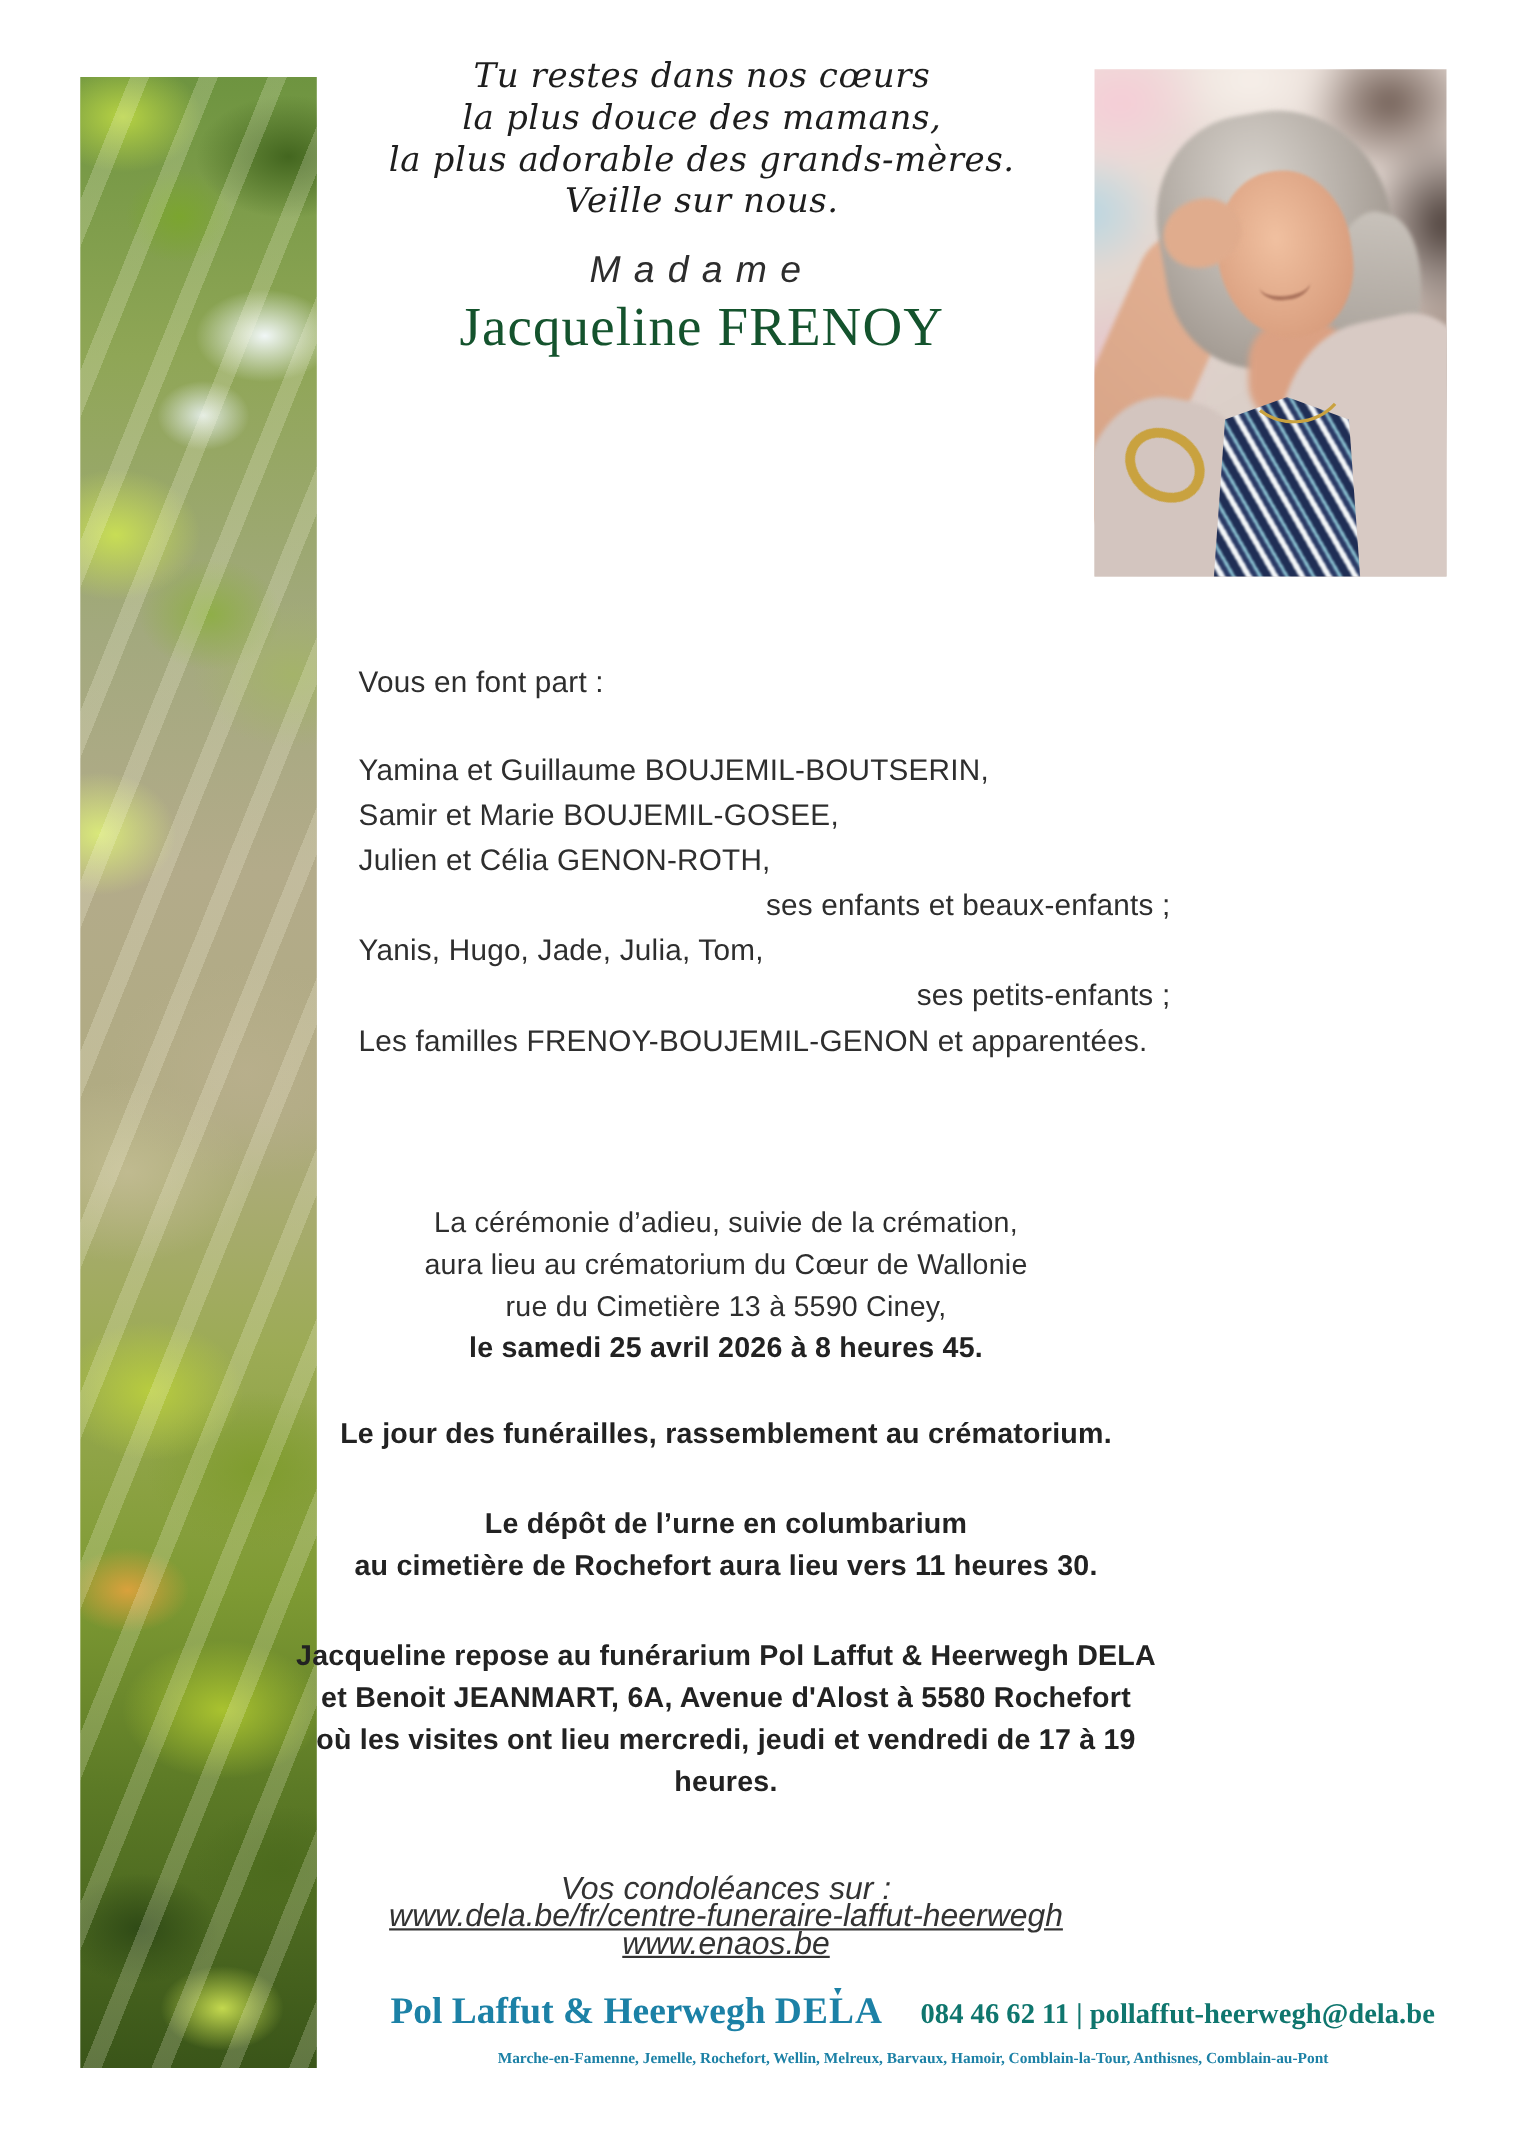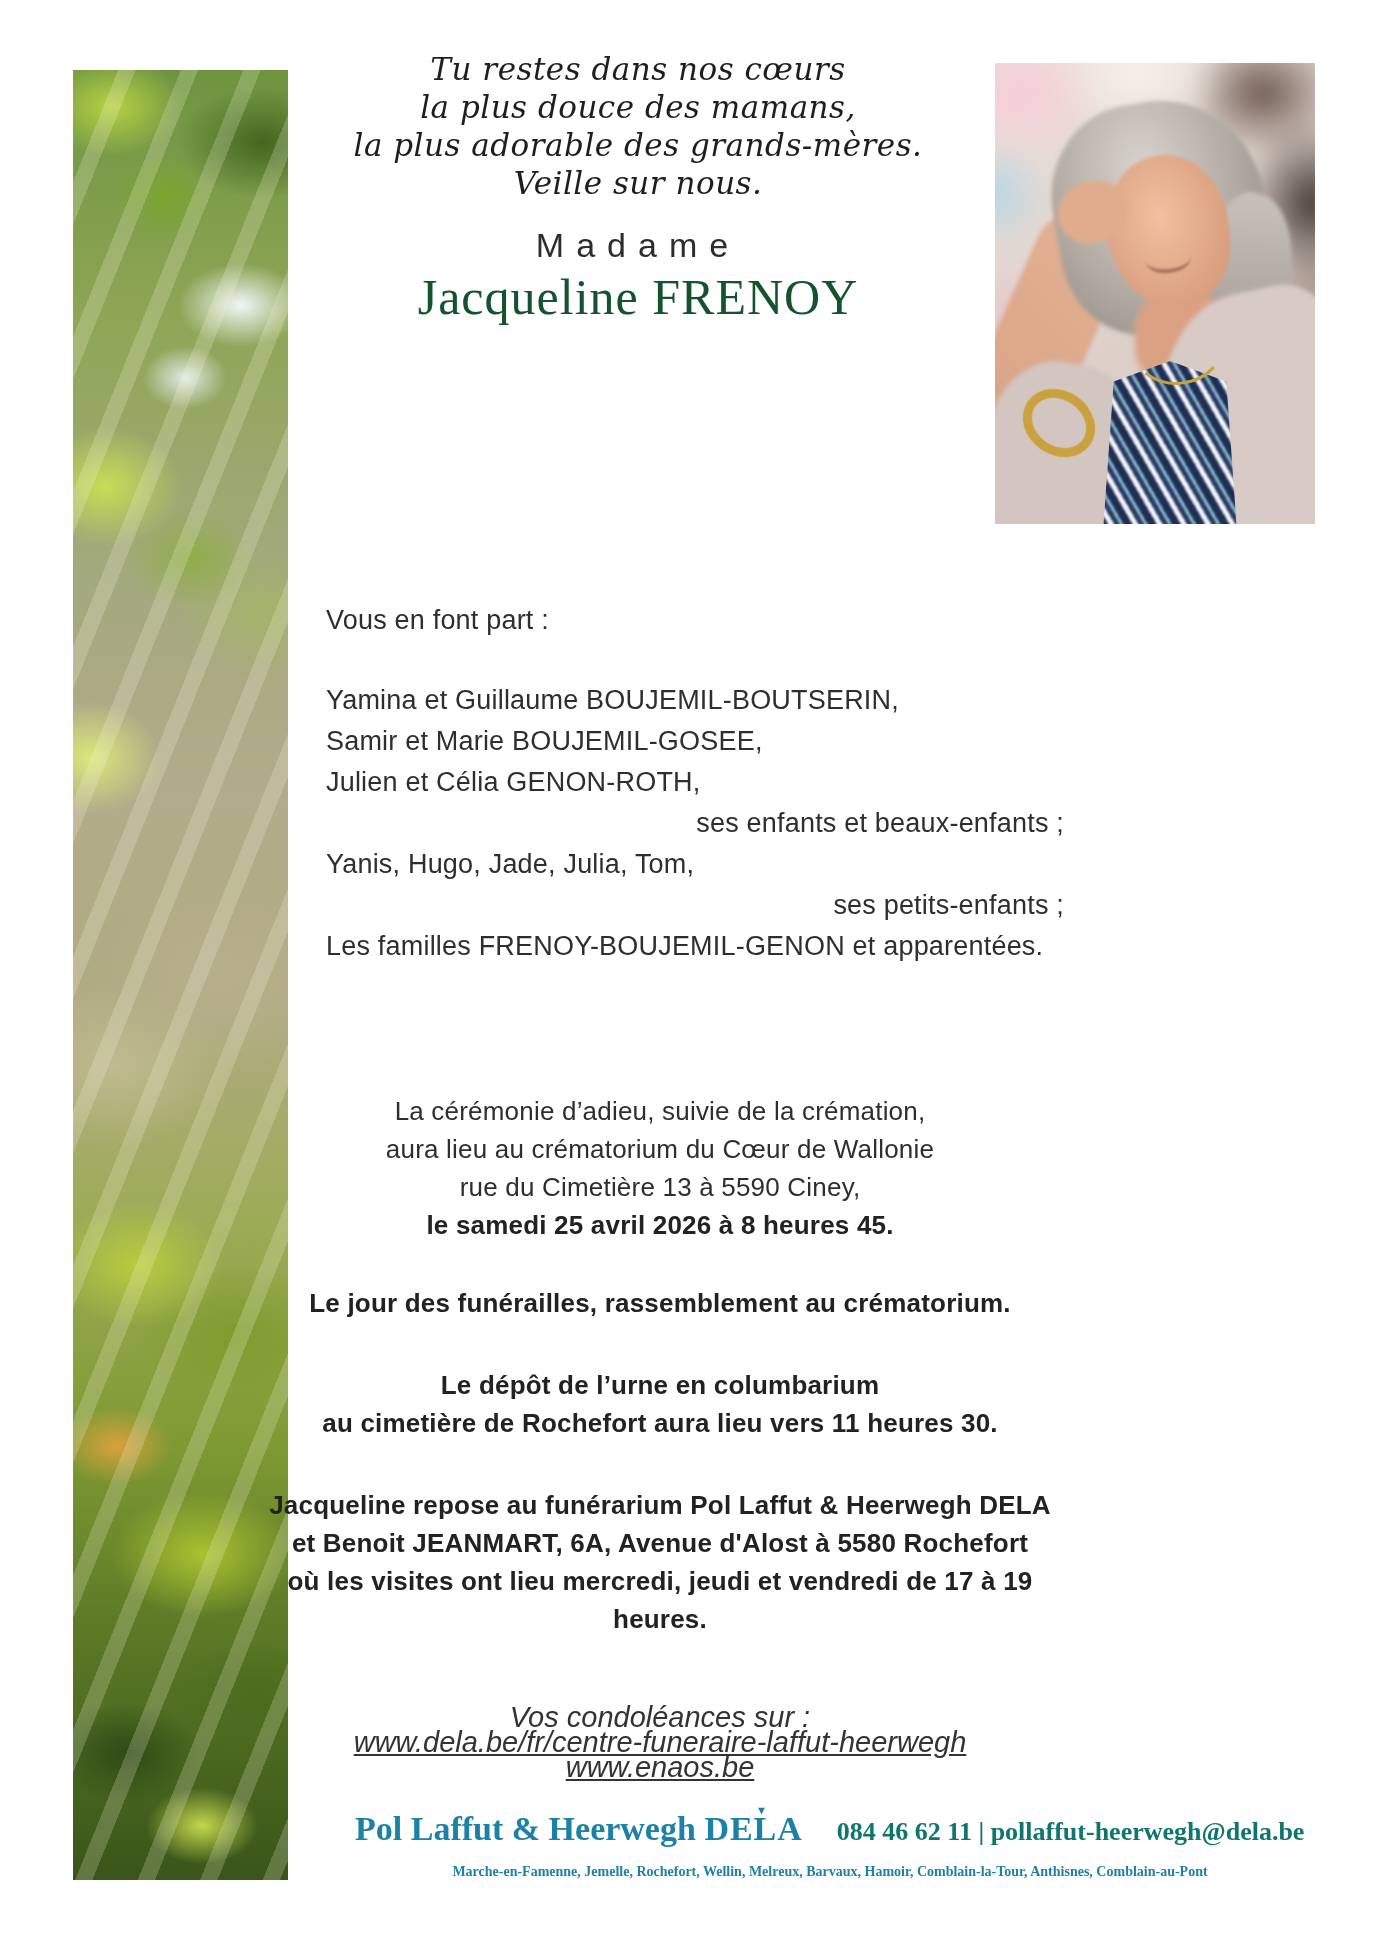--- a/index.html
+++ b/index.html
@@ -72,21 +72,21 @@
   .p-necklace{left:133px;top:232px;width:92px;height:84px;border:3px solid #c9a23f;
       border-color:transparent transparent #c9a23f transparent;border-radius:50%;
       transform:rotate(-5deg);}
   .p-bangle{left:26px;top:328px;width:58px;height:46px;border:9px solid #c9a23f;
       border-radius:50%;transform:rotate(35deg);filter:blur(.5px);}
 
   
   .header-block{position:absolute;left:288px;top:50px;width:700px;text-align:center;}
   .epigraph{font-family:"DejaVu Serif", serif;font-style:italic;font-size:31px;
             line-height:38px;color:#1e1e1e;letter-spacing:.5px;}
-  .madame{margin-top:22px;font-size:34px;letter-spacing:12px;color:#2d2d2d;line-height:42px;}
+  .madame{margin-top:22px;font-size:34px;letter-spacing:12px;color:#2d2d2d;line-height:42px;font-style:italic;}
   .name{margin-top:2px;font-family:"Liberation Serif", serif;font-size:50px;line-height:58px;
         color:#14532d;letter-spacing:1px;}
   .dates{margin-top:36px;font-size:24px;letter-spacing:3px;line-height:37px;color:#3a3a3a;}
 
   .notice-block{position:absolute;left:326px;top:600px;width:738px;font-size:27px;
                 line-height:41px;color:#2e2e2e;letter-spacing:.2px;}
   .notice-block .gap{margin-top:39px;}
   .role{text-align:right;}
 
   .ceremony-block{position:absolute;left:260px;top:1092px;width:800px;text-align:center;

